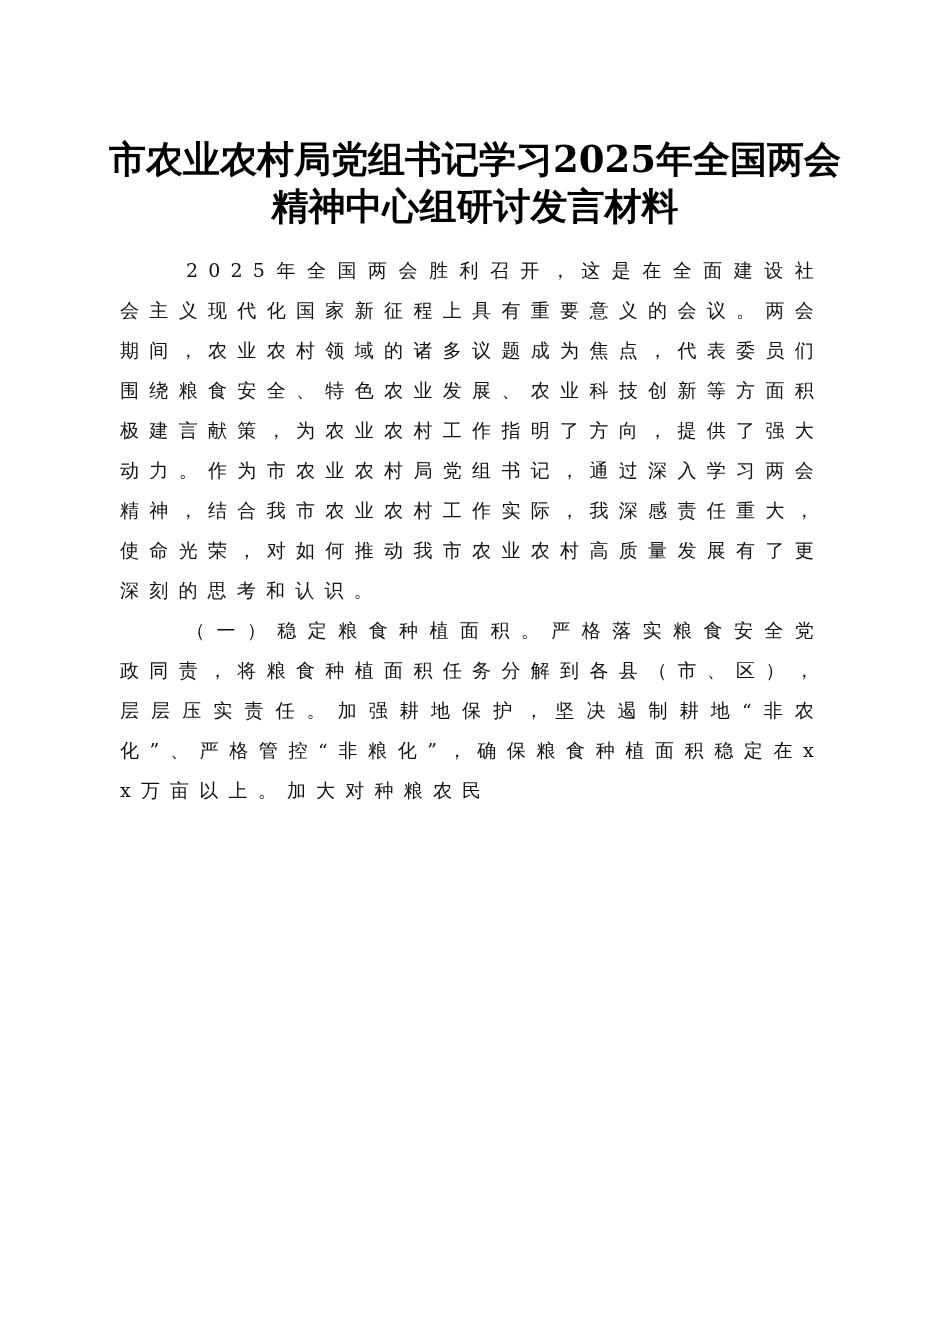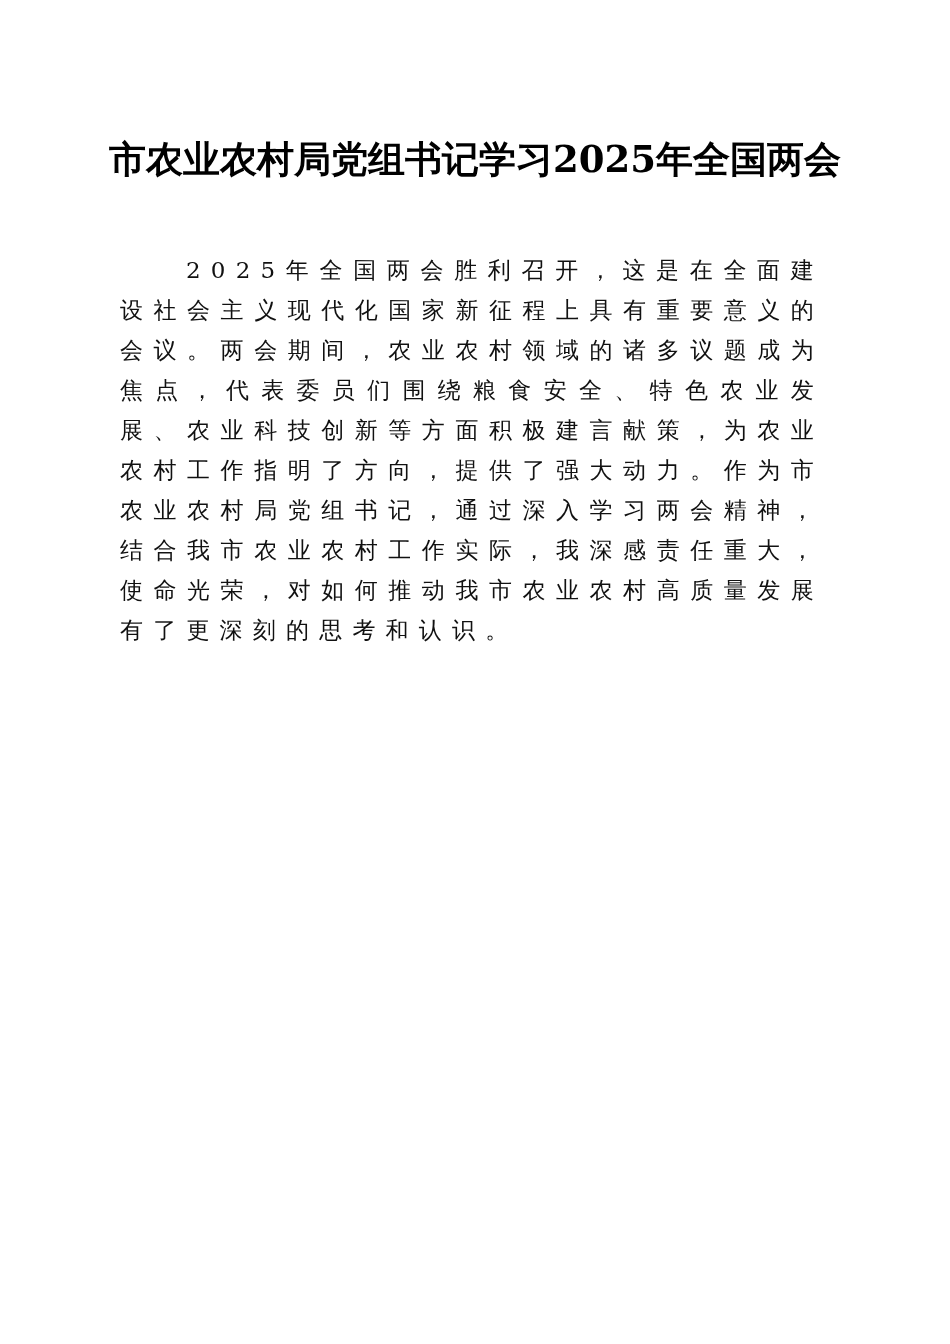--- a/index.html
+++ b/index.html
@@ -38,21 +38,21 @@
     .title .line {
       display: block;
       white-space: nowrap;
     }
     .body {
       position: absolute;
       left: 120px;
       top: 250px;
       width: 704px;
       font-family: "DejaVu Serif", "Liberation Serif", serif;
-      font-size: 23px;
+      font-size: 19px;
       line-height: 40px;
       letter-spacing: 10.2px;
       color: #111111;
     }
     .para {
       margin: 0;
       text-indent: 66px;
       text-align: justify;
       word-break: break-all;
     }
@@ -62,19 +62,21 @@
       letter-spacing: 9.6px;
     }
   </style>
 </head>
 <body>
 
 <div class="page">
 
   <div class="title">
     <span class="line">市农业农村局党组书记学习2025年全国两会</span>
+    <span class="line">精神中心组研讨发言材料</span>
   </div>
 
   <div class="body">
     <p class="para">2025年全国两会胜利召开，这是在全面建设社会主义现代化国家新征程上具有重要意义的会议。两会期间，农业农村领域的诸多议题成为焦点，代表委员们围绕粮食安全、特色农业发展、农业科技创新等方面积极建言献策，为农业农村工作指明了方向，提供了强大动力。作为市农业农村局党组书记，通过深入学习两会精神，结合我市农业农村工作实际，我深感责任重大，使命光荣，对如何推动我市农业农村高质量发展有了更深刻的思考和认识。</p>
+    <p class="para">（一）稳定粮食种植面积。严格落实粮食安全党政同责，将粮食种植面积任务分解到各县（市、区），层层压实责任。加强耕地保护，坚决遏制耕地“非农化”、严格管控“非粮化”，确保粮食种植面积稳定在xx万亩以上。加大对种粮农民</p>
   </div>
 
 </div>
 
 </body></html>

